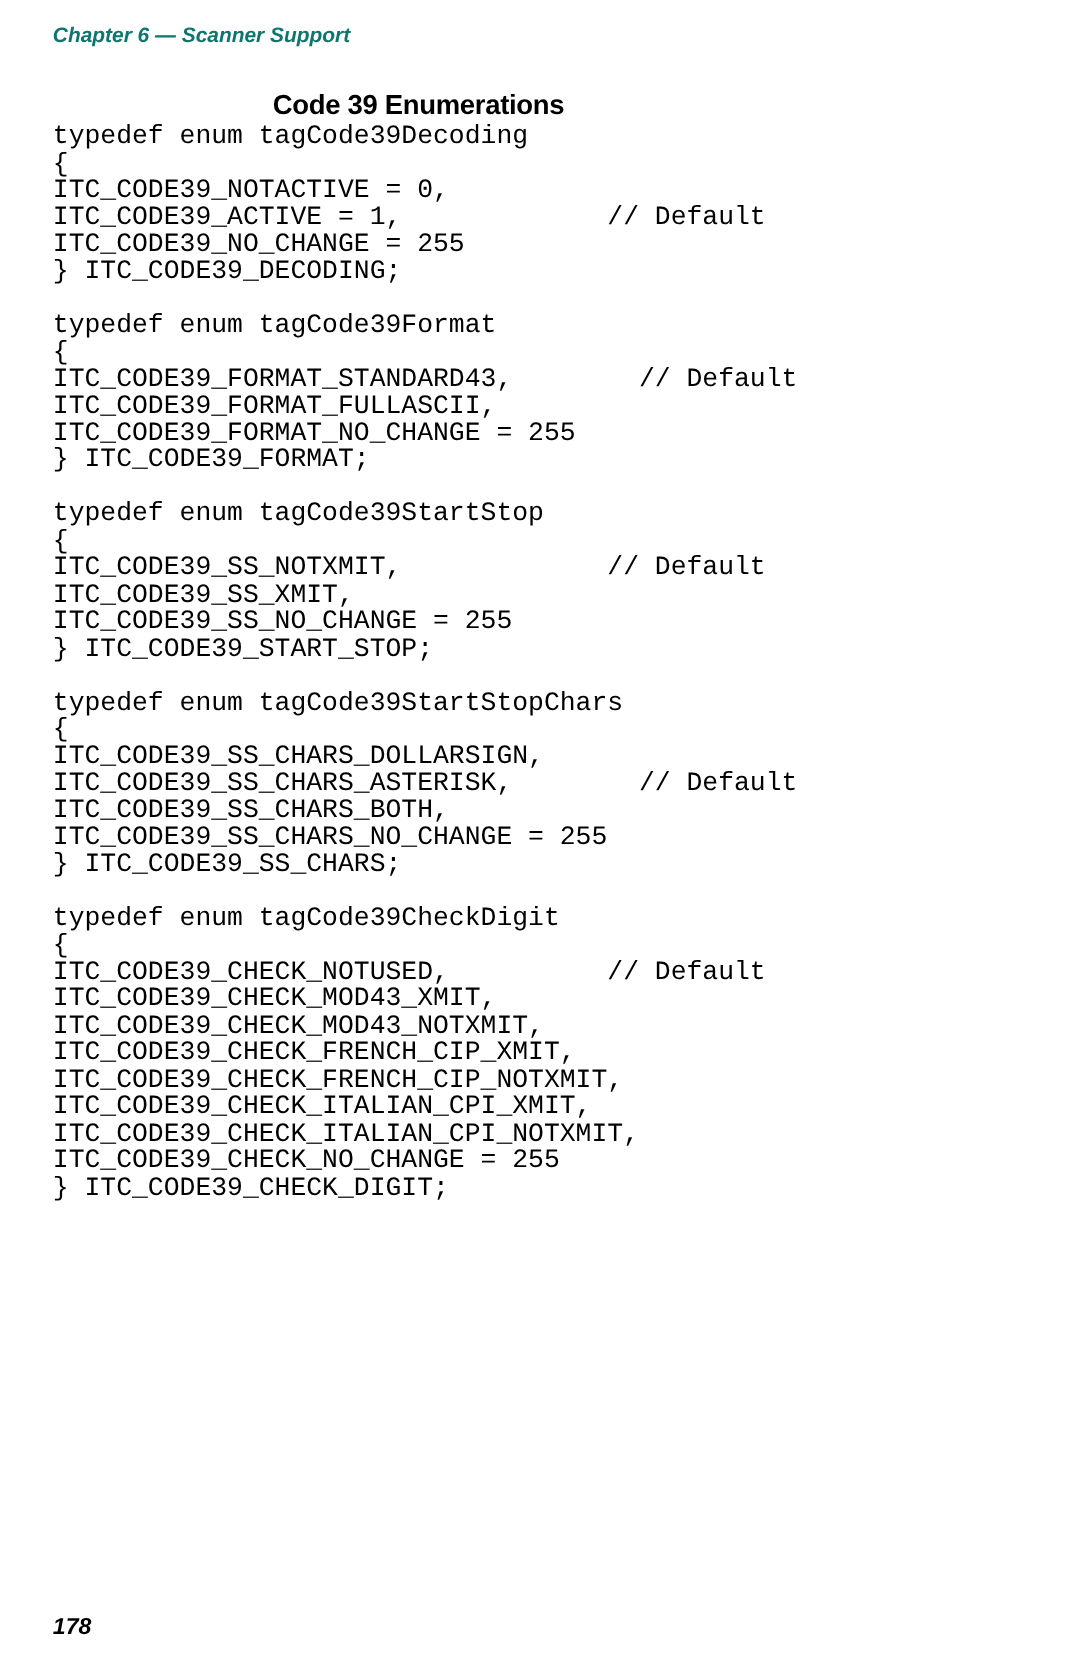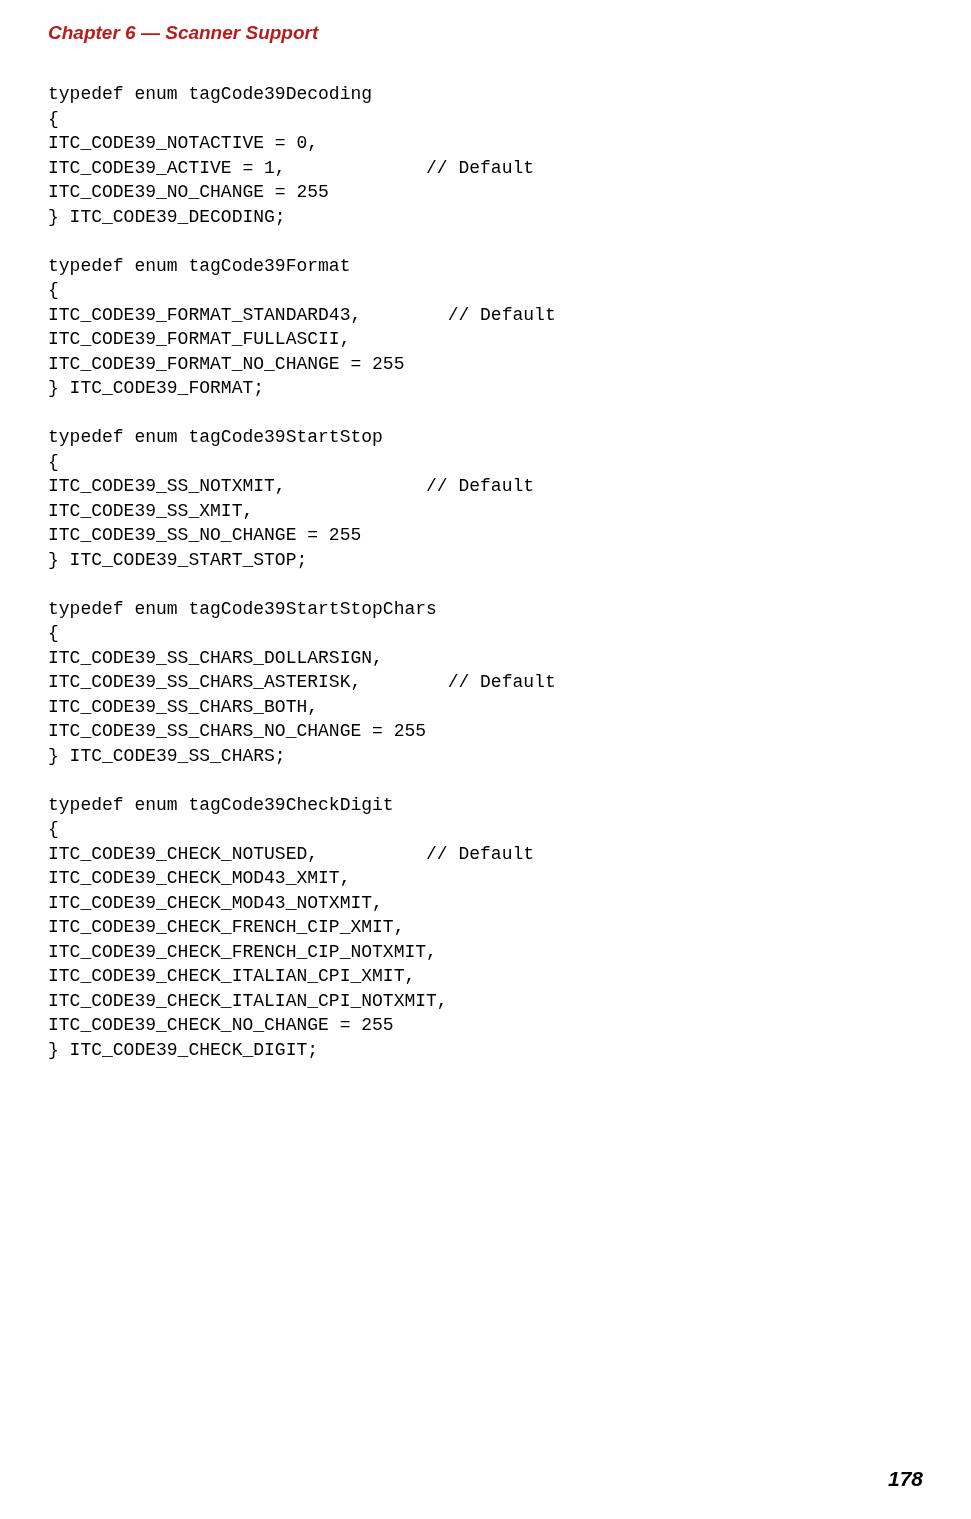--- a/index.html
+++ b/index.html
@@ -18,73 +18,74 @@
     box-sizing: border-box;
   }
   .running-header {
     position: absolute;
     top: 22px;
     left: 48px;
     font-family: "Segoe UI", "Myriad Pro", "Arial Narrow", Arial, sans-serif;
     font-style: italic;
     font-weight: 700;
     font-size: 19px;
-    color: #b91c1c;
+    color: #0f766e;
     letter-spacing: 0px;
   }
   .content {
     position: absolute;
     top: 82px;
     left: 48px;
     right: 48px;
   }
   .section-title {
     font-family: "Segoe UI", "Myriad Pro", "Arial Narrow", Arial, sans-serif;
     font-weight: 800;
     font-size: 25px;
     color: #000;
     margin: 0 0 2px 0;
     padding-left: 200px;
     letter-spacing: -0.3px;
   }
   .code {
     font-family: "Courier New", Courier, monospace;
-    font-size: 18px;
+    font-size: 24px;
     line-height: 24.5px;
     white-space: pre;
     color: #000;
     margin: 0;
     font-weight: 400;
   }
   .footer {
     position: absolute;
     bottom: 28px;
     left: 48px;
     right: 48px;
     display: flex;
-    justify-content: flex-end;
+    justify-content: space-between;
     align-items: baseline;
     font-family: "Segoe UI", "Myriad Pro", "Arial Narrow", Arial, sans-serif;
     font-style: italic;
     font-weight: 700;
     color: #000;
   }
   .footer .pagenum { font-size: 21px; }
   .footer .manual  { font-size: 21px; letter-spacing: -0.2px; }
 </style>
 </head>
 <body>
 
 <div class="page">
 
   <div class="running-header">
     <span>Chapter 6</span><span>  —  </span><span>Scanner Support</span>
   </div>
 
   <div class="content">
+    <h2 class="section-title">Code 39 Enumerations</h2>
     <pre class="code">typedef enum tagCode39Decoding
 {
 ITC_CODE39_NOTACTIVE = 0,
 ITC_CODE39_ACTIVE = 1,             // Default
 ITC_CODE39_NO_CHANGE = 255
 } ITC_CODE39_DECODING;
 
 typedef enum tagCode39Format
 {
 ITC_CODE39_FORMAT_STANDARD43,        // Default

